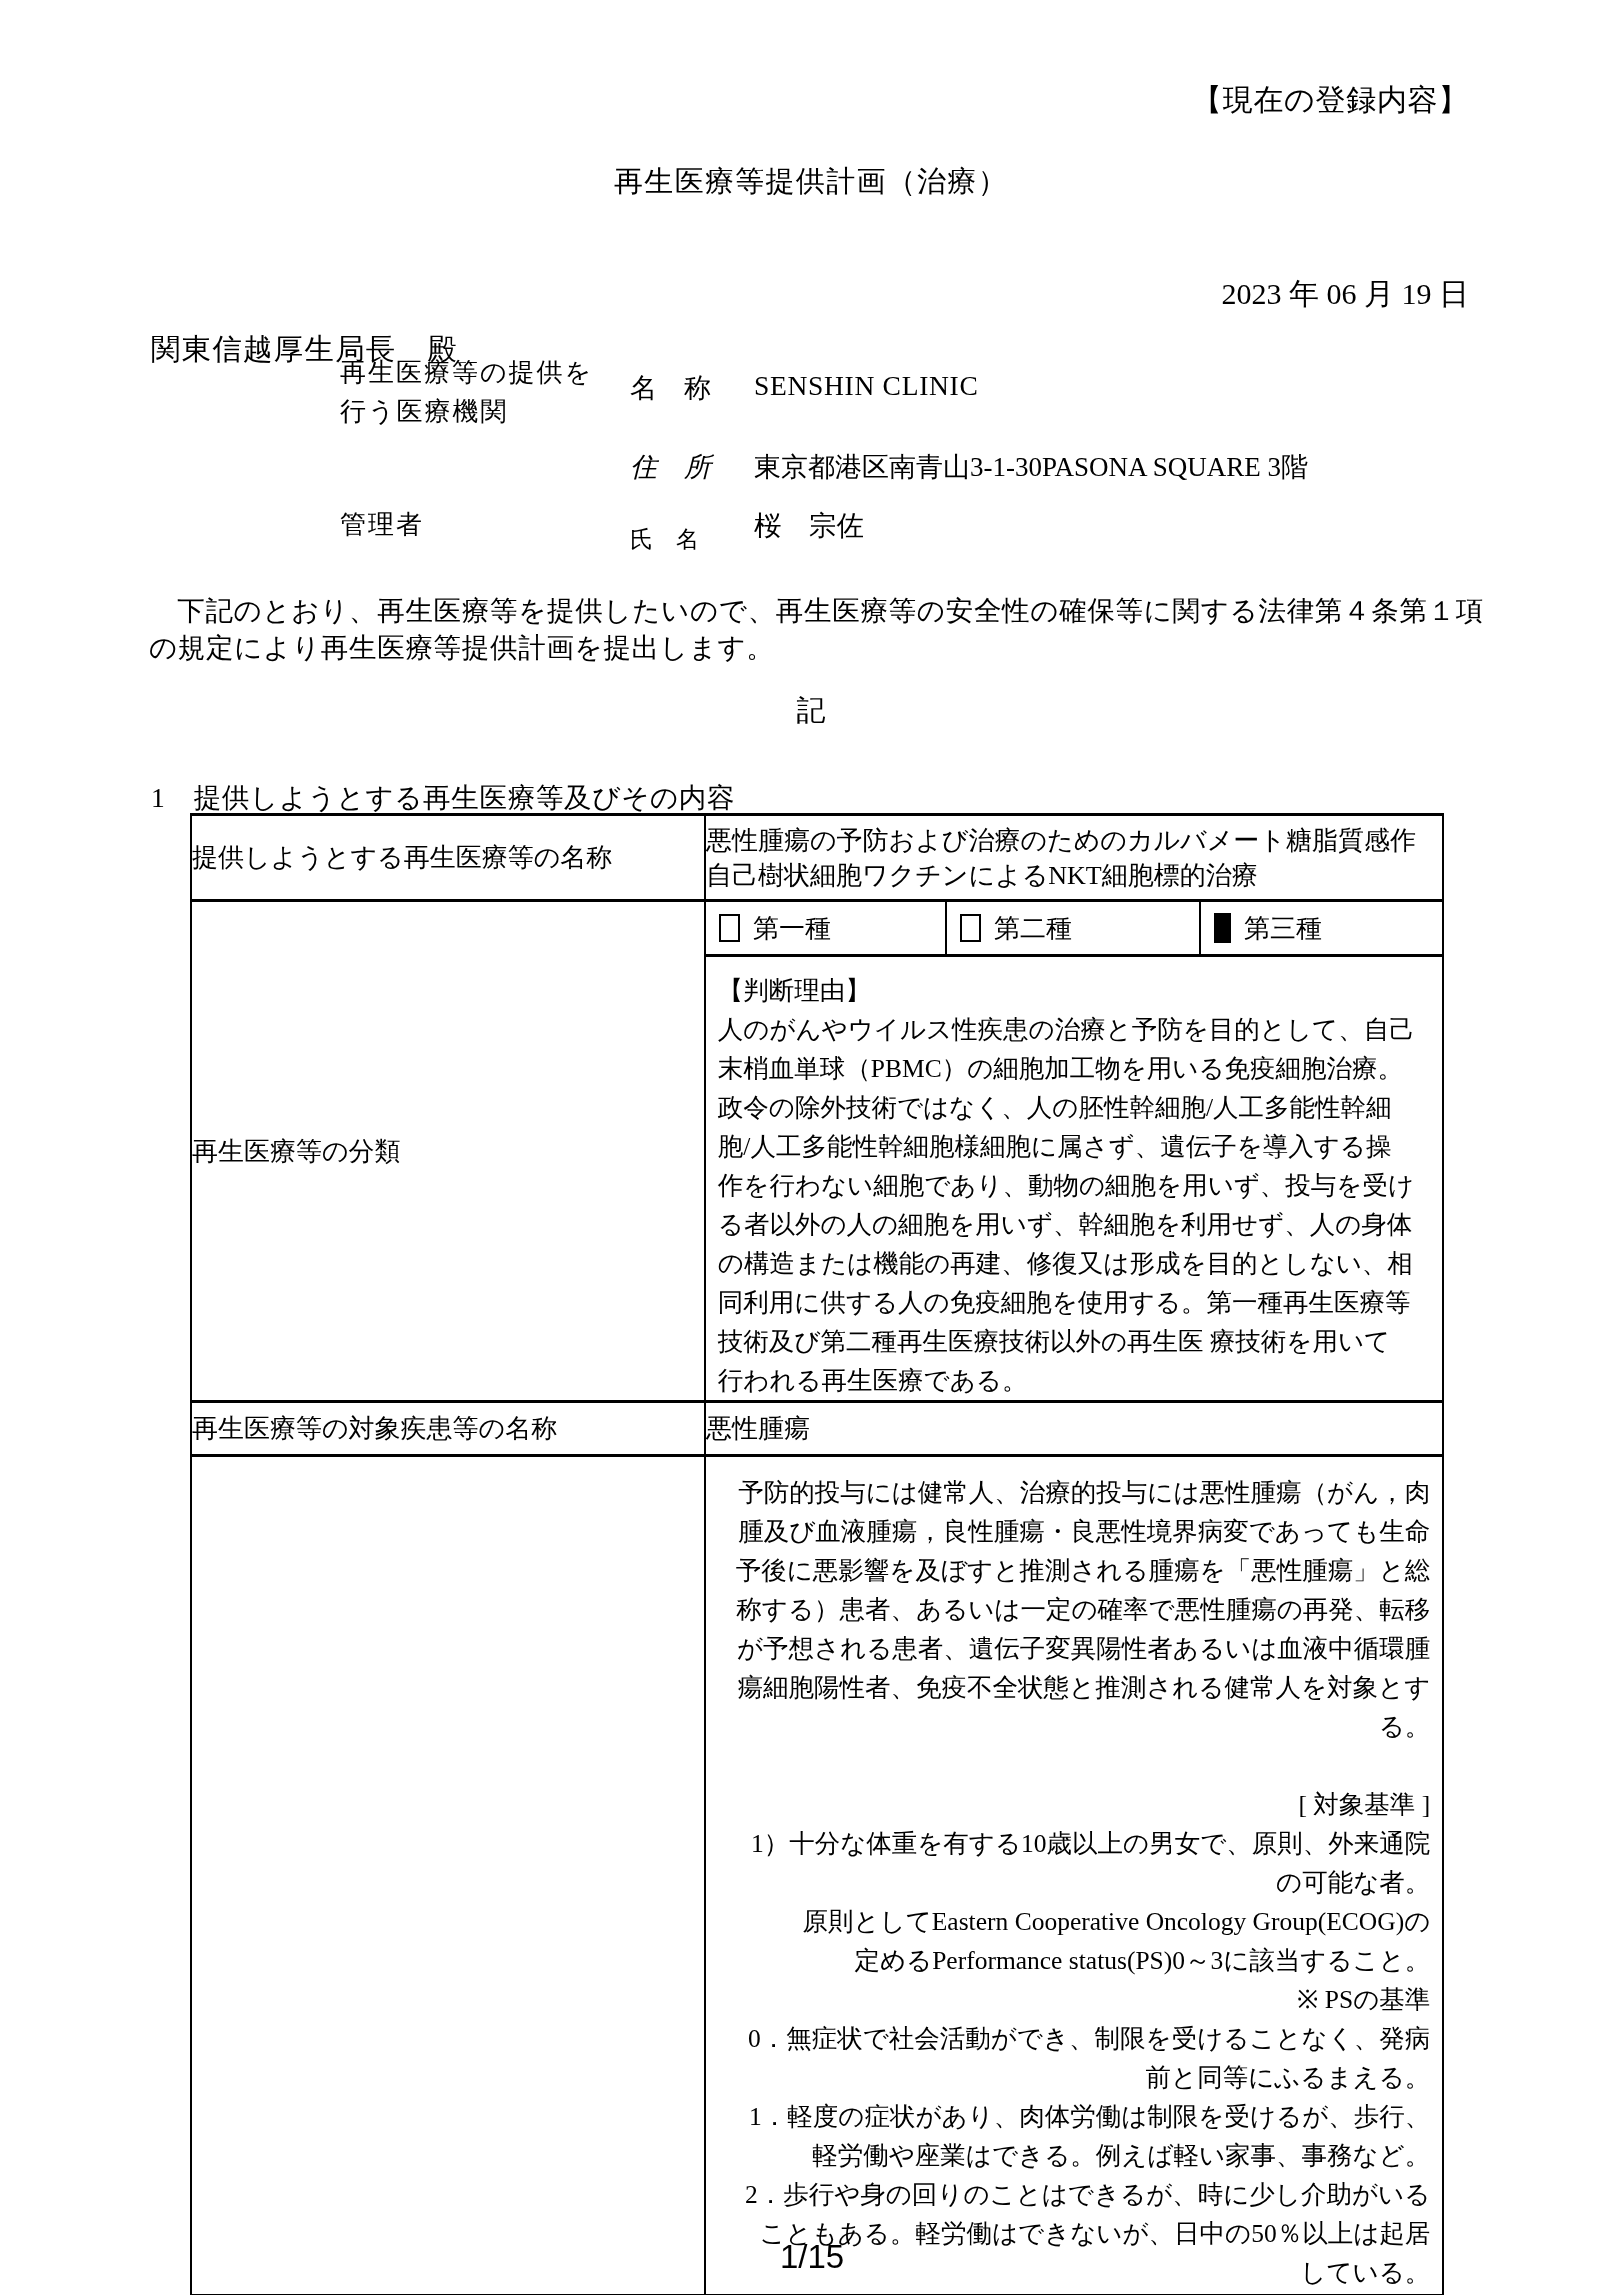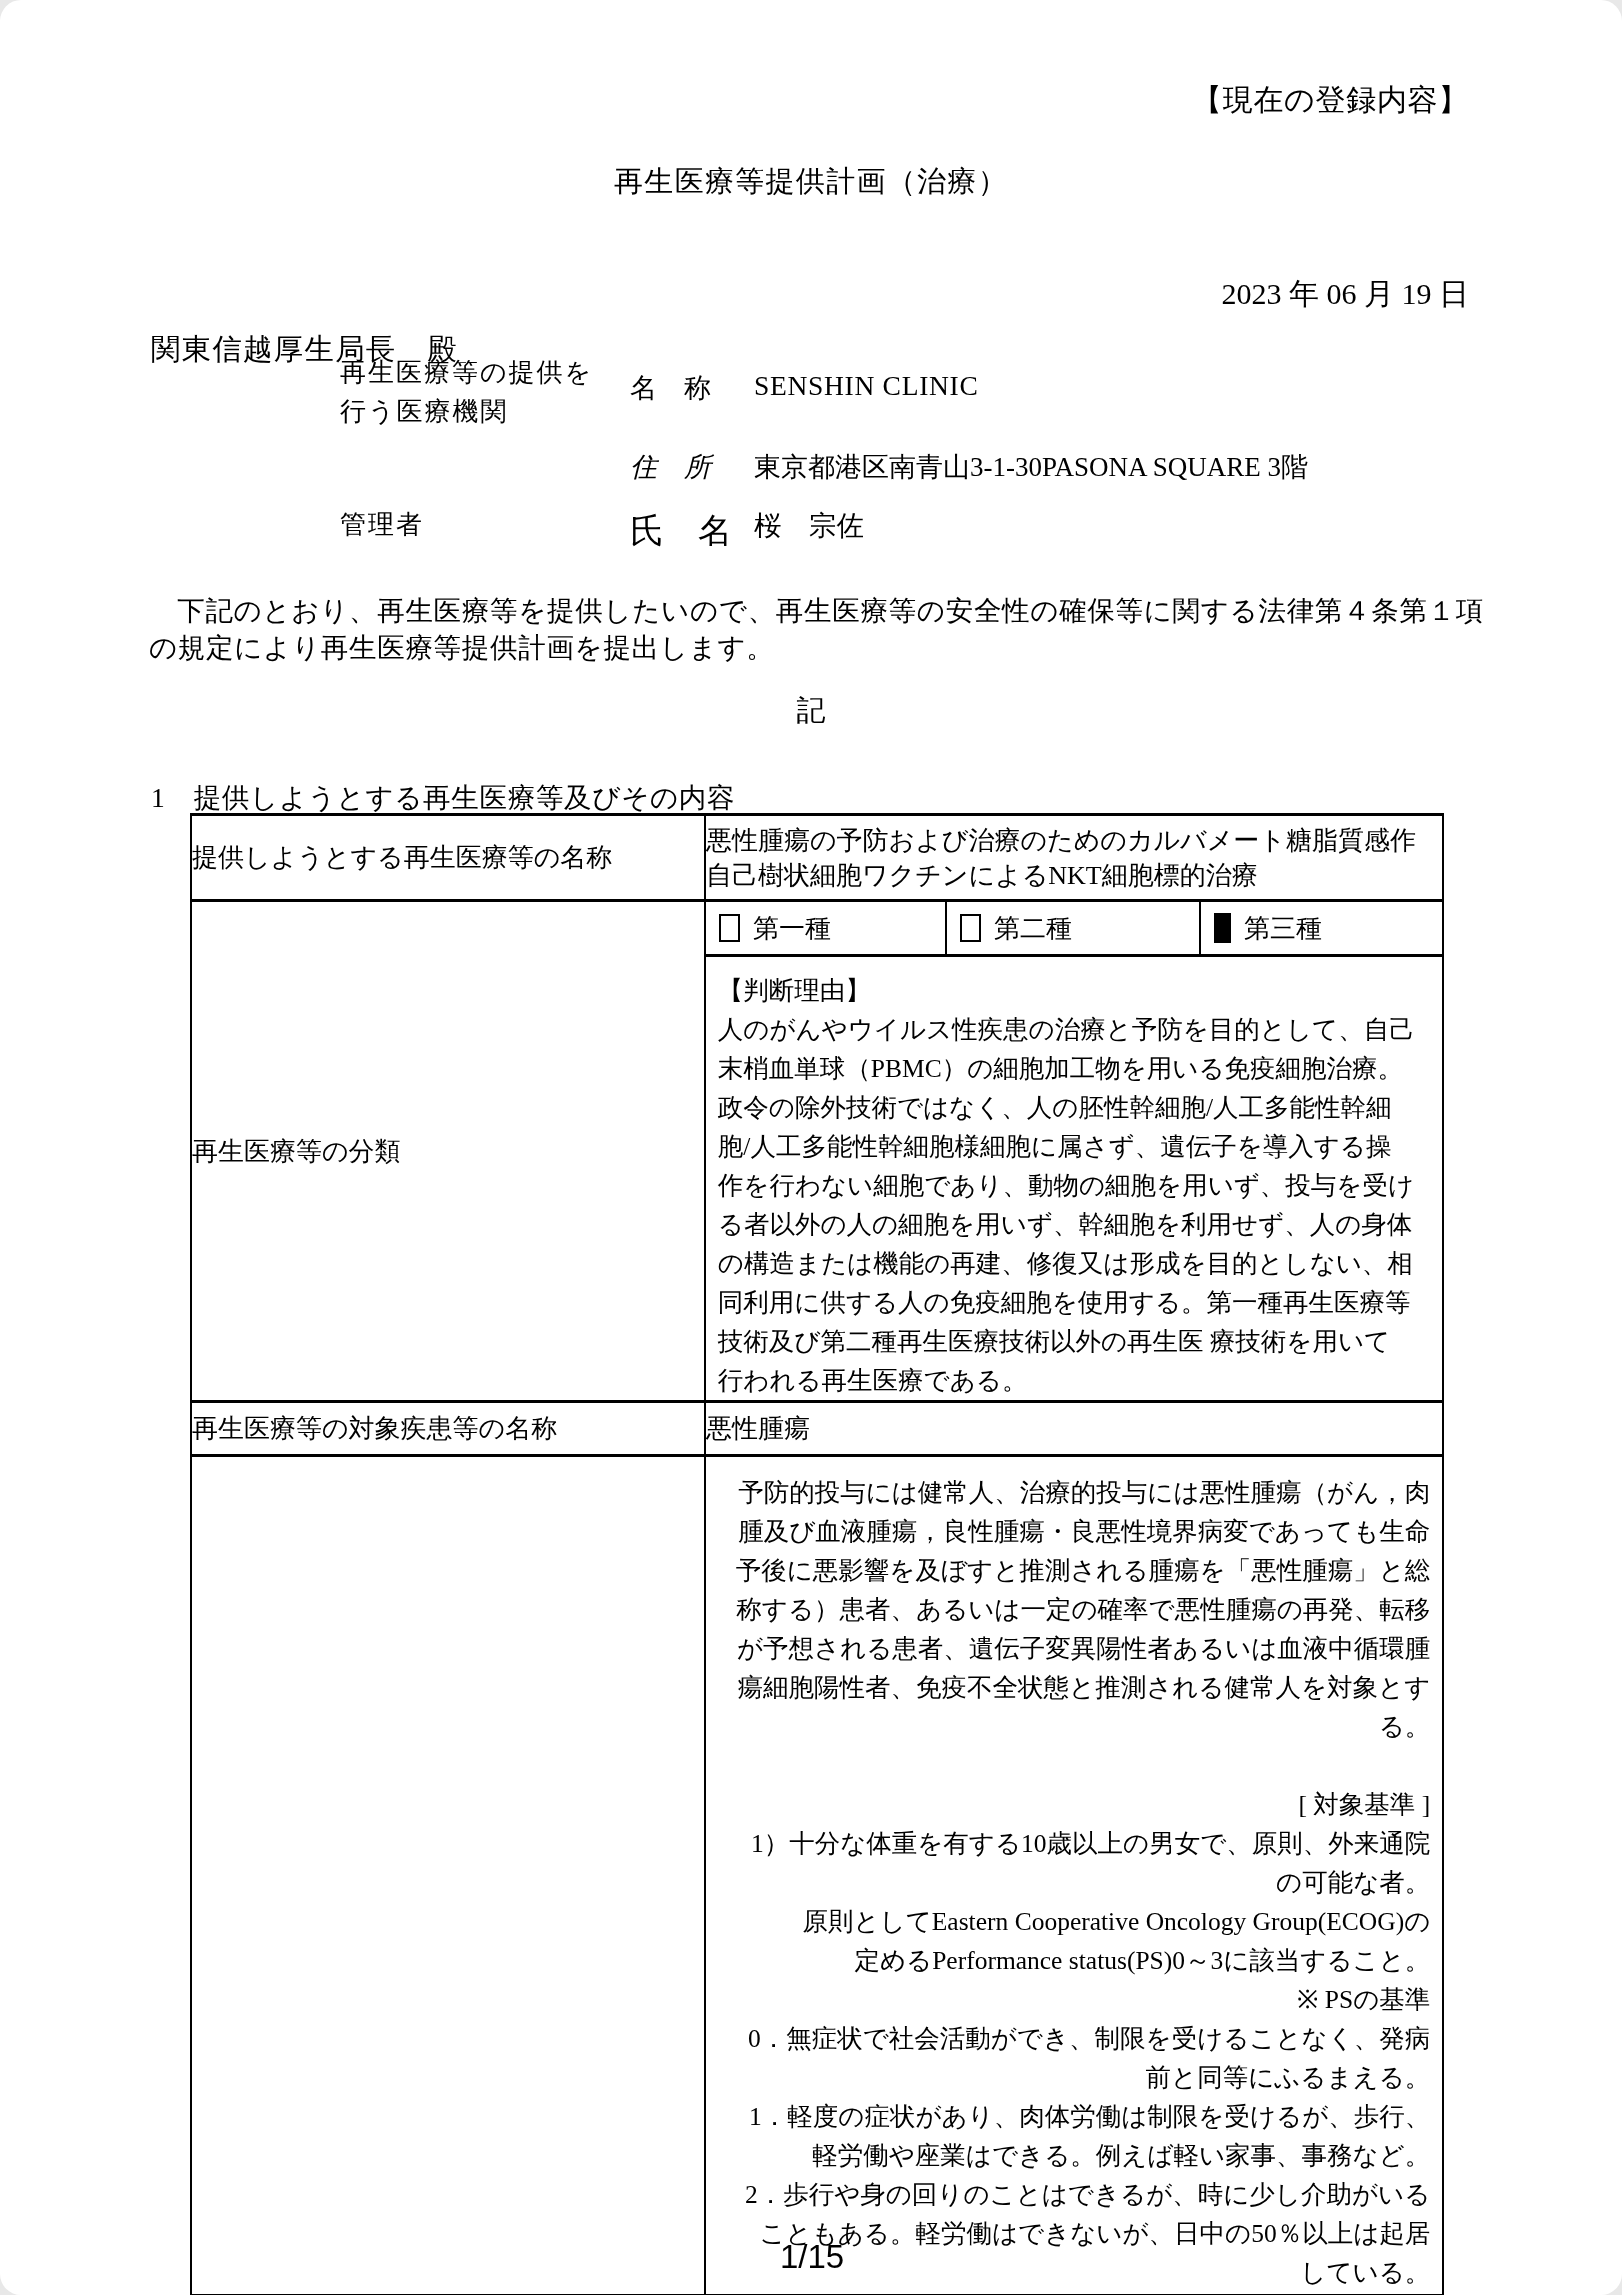--- a/index.html
+++ b/index.html
@@ -4,35 +4,34 @@
 <style>
   html,body{margin:0;padding:0;background:#e8e8e8;}
   .page{
     position:relative;
     width:1622px;
     height:2295px;
     background:#ffffff;
     font-family:"Liberation Serif","DejaVu Serif",serif;
     color:#000;
     overflow:hidden;
-    border-radius:21px;
   }
   .abs{position:absolute;white-space:pre-line;}
   .note{top:80px;right:153px;font-size:30px;letter-spacing:0.7px;}
   .doc-title{top:162px;left:0;width:100%;text-align:center;font-size:29px;letter-spacing:1.3px;}
   .doc-date{top:274px;right:153px;font-size:30px;}
   .addressee{top:330px;left:151px;font-size:29.4px;letter-spacing:1.3px;}
 
   .entity-label{top:353px;left:340px;font-size:26px;line-height:39px;letter-spacing:2px;}
   .fld-label-name{top:370px;left:630px;font-size:27px;}
   .fld-value-name{top:370px;left:754px;font-size:27.5px;letter-spacing:0.7px;}
   .fld-label-addr{top:449px;left:630px;font-size:27px;font-style:italic;}
   .fld-value-addr{top:449px;left:754px;font-size:27px;}
   .manager-label{top:507px;left:340px;font-size:26px;letter-spacing:2px;}
-  .fld-label-mgr{top:508px;left:630px;font-size:34px;}
+  .fld-label-mgr{top:524px;left:630px;font-size:23px;}
   .fld-value-mgr{top:508px;left:754px;font-size:27.5px;}
 
   .intro{top:592px;left:149px;width:1355px;font-size:27.5px;line-height:37px;letter-spacing:0.7px;}
   .record-mark{top:691px;left:0;width:100%;text-align:center;font-size:29px;}
   .section1{top:780px;left:151px;font-size:27.5px;letter-spacing:0.7px;}
 
   table.plan{
     position:absolute;left:190px;top:813px;
     width:1252px;
     border-collapse:collapse;table-layout:fixed;

